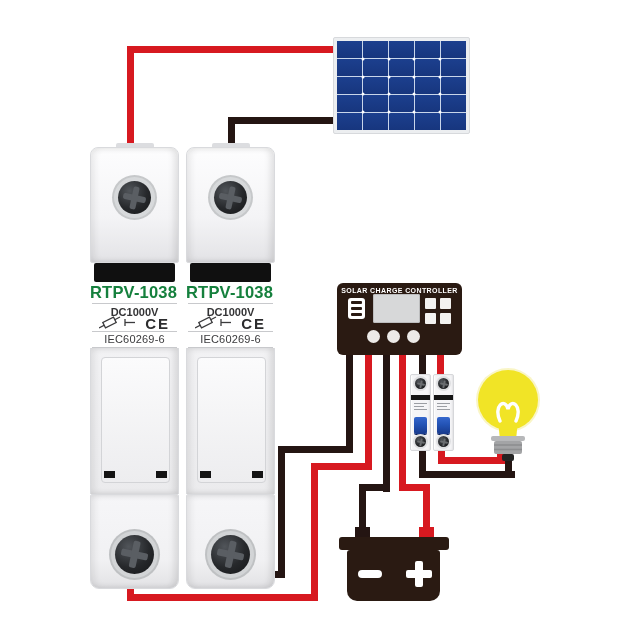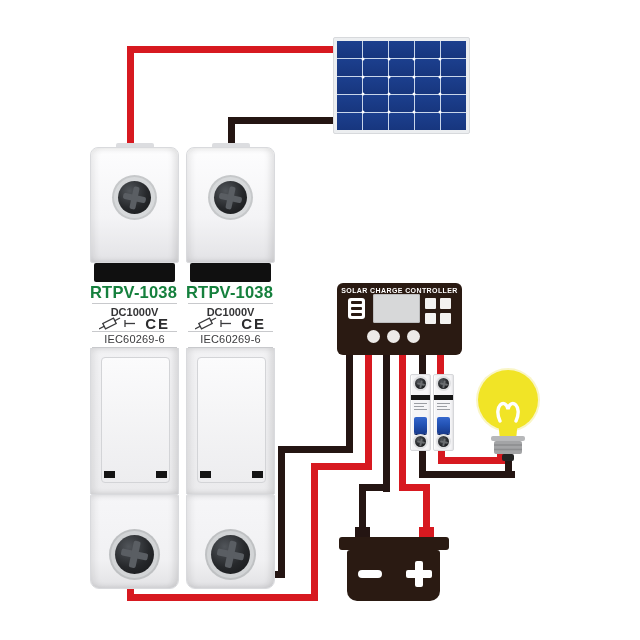--- a/index.html
+++ b/index.html
@@ -37,21 +37,21 @@
   .screw-lg{left:28px;top:34px;width:33px;height:33px;box-shadow:0 0 0 4px #d7d9db,0 0 0 6px #c6c8ca;}
   .screw-xl{left:25px;top:41px;width:39px;height:39px;box-shadow:0 0 0 4px #d2d4d6,0 0 0 6px #bfc1c3;}
   .fh-bar{position:absolute;left:4px;top:116px;width:81px;height:19px;background:#101010;border-radius:2px;}
   .fh-model{position:absolute;left:0;top:136px;width:89px;text-align:left;
             font-size:16.5px;font-weight:bold;color:#15803d;letter-spacing:.2px;}
   .fh-div{position:absolute;left:2px;width:85px;height:1px;background:#c8c9cc;}
   .d1{top:156px}.d2{top:184px}.d3{top:200px}
   .fh-volt{position:absolute;left:0;top:159px;width:89px;text-align:center;
            font-size:11px;font-weight:bold;color:#333335;}
   .fh-symbols{position:absolute;left:0;top:168px;width:89px;height:17px;display:flex;
-              align-items:center;justify-content:space-between;padding:0 9px;box-sizing:border-box;}
+              justify-content:space-between;padding:0 9px;box-sizing:border-box;}
   .ce{font-size:15px;font-weight:bold;color:#2c2c2e;letter-spacing:2px;}
   .fh-std{position:absolute;left:0;top:186px;width:89px;text-align:center;
           font-size:11px;color:#3a3a3c;letter-spacing:.2px;}
   .fh-carrier{position:absolute;left:0;top:201px;width:89px;height:146px;
               background:linear-gradient(180deg,#f2f2f4,#ebebed);
               box-shadow:inset 4px 0 6px rgba(0,0,0,.07),inset -4px 0 6px rgba(0,0,0,.10);
               border-left:1px solid #d9dadd;border-right:1px solid #d9dadd;box-sizing:border-box;}
   .fh-window{position:absolute;left:10px;top:9px;width:69px;height:126px;border-radius:4px;
              background:linear-gradient(180deg,#fbfbfc,#ededef);border:1px solid #d3d4d7;box-sizing:border-box;}
   .fh-window .mark{position:absolute;bottom:4px;width:11px;height:7px;background:#141414;}

